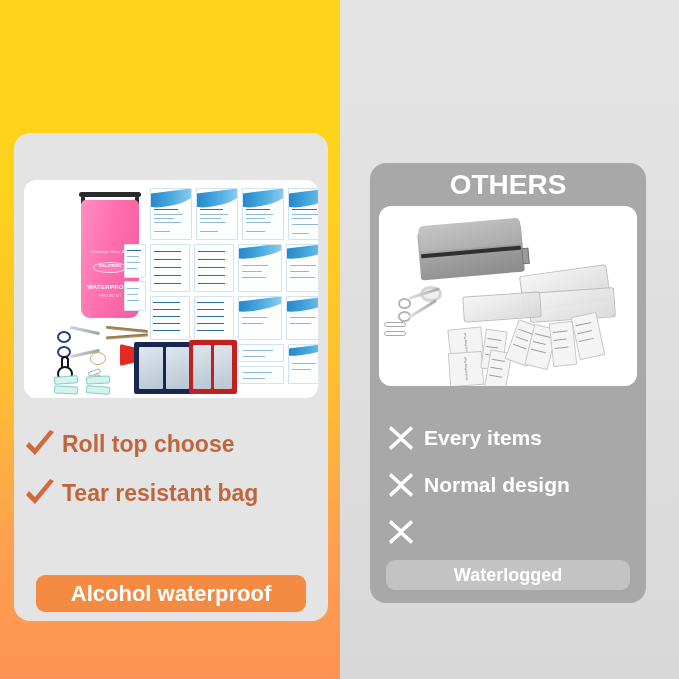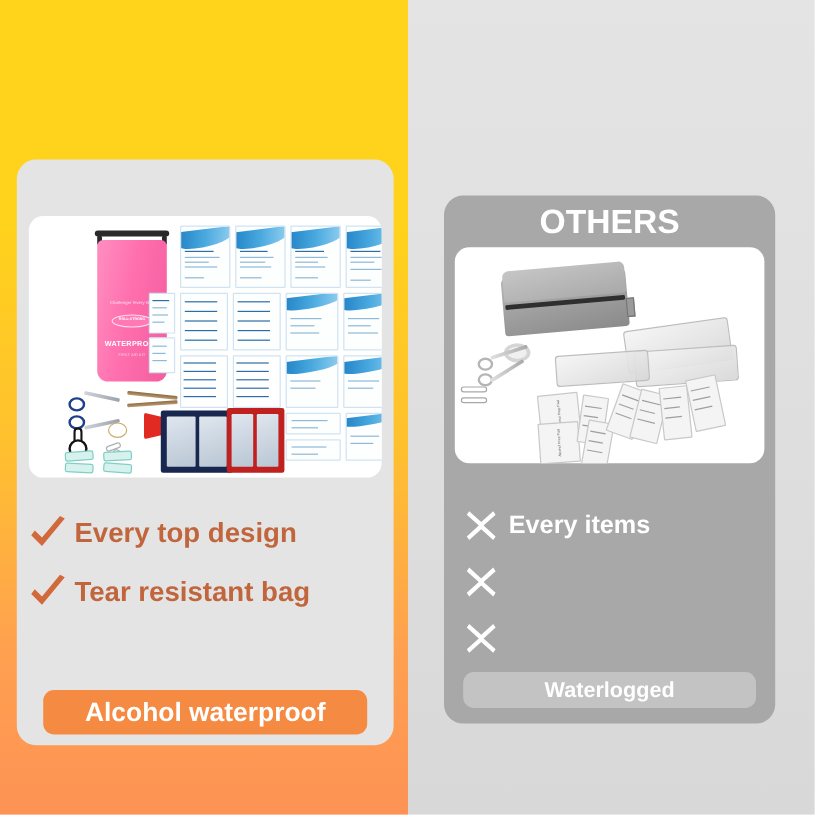--- a/index.html
+++ b/index.html
@@ -475,21 +475,21 @@
 
     <div class="feat-list feat-ours" style="left:8px; top:287px; width:300px;">
 
 
       <div class="feat-row">
         <span class="mark mark-check">
           <svg width="34" height="32" viewBox="0 0 34 32" aria-hidden="true">
             <path d="M3 17 L12 26 L31 3 L27 1 L12 19 L6 13 Z" fill="#d2693a"></path>
           </svg>
         </span>
-        <span class="feat-text">Every top design</span>
+        <span class="feat-text">Roll top choose</span>
       </div>
 
       <div class="feat-row">
         <span class="mark mark-check">
           <svg width="34" height="32" viewBox="0 0 34 32" aria-hidden="true">
             <path d="M3 17 L12 26 L31 3 L27 1 L12 19 L6 13 Z" fill="#d2693a"></path>
           </svg>
         </span>
         <span class="feat-text">Tear resistant bag</span>
       </div>
@@ -576,20 +576,21 @@
         </span>
         <span class="feat-text">Every items</span>
       </div>
 
       <div class="feat-row">
         <span class="mark mark-cross">
           <svg width="28" height="28" viewBox="0 0 28 28" aria-hidden="true">
             <path d="M4 2 L14 11 L24 2 L26 5 L16 14 L26 23 L24 26 L14 17 L4 26 L2 23 L12 14 L2 5 Z" fill="#ffffff"></path>
           </svg>
         </span>
+        <span class="feat-text">Normal design</span>
       </div>
 
       <div class="feat-row">
         <span class="mark mark-cross">
           <svg width="28" height="28" viewBox="0 0 28 28" aria-hidden="true">
             <path d="M4 2 L14 11 L24 2 L26 5 L16 14 L26 23 L24 26 L14 17 L4 26 L2 23 L12 14 L2 5 Z" fill="#ffffff"></path>
           </svg>
         </span>
       </div>
     </div>

